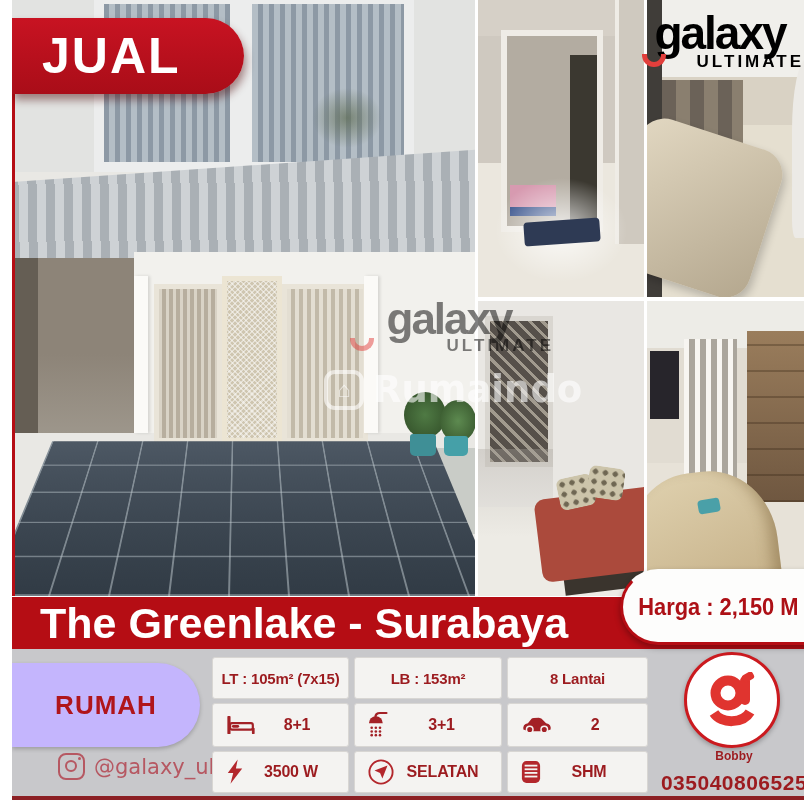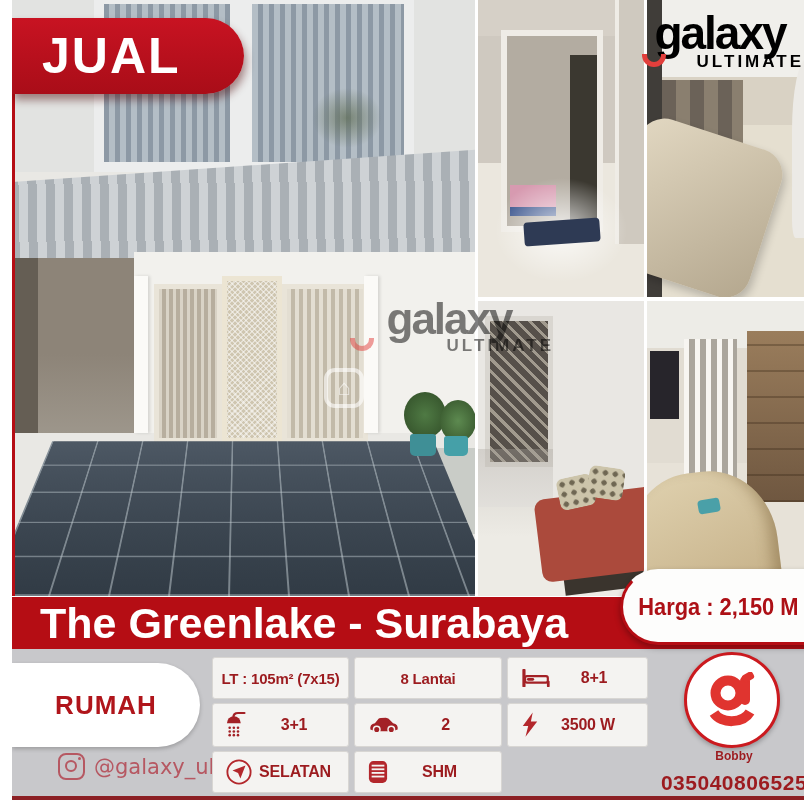--- a/index.html
+++ b/index.html
@@ -112,21 +112,21 @@
   .left-edge-line{left:0;top:88px;width:3px;height:508px;background:#b50d14;z-index:4;}
   
   .title-banner{left:0;top:597px;width:804px;height:52px;background:#b50d14;color:#ffffff;
     font-weight:bold;font-size:43px;line-height:52px;padding-left:28px;box-sizing:border-box;z-index:7;}
   .price-pill{left:608px;top:569px;width:236px;height:76px;background:#fdfdfc;border:3px solid #b50d14;border-top-color:#fdfdfc;
     border-radius:40px;box-sizing:border-box;z-index:8;display:flex;align-items:center;box-shadow:0 3px 6px rgba(0,0,0,.3);}
   .price-text{display:inline-block;color:#ad1016;font-weight:bold;font-size:23px;white-space:nowrap;
     transform:scaleX(.95);transform-origin:left center;padding-left:16px;}
   
   .bottom-section{left:0;top:649px;width:804px;height:151px;background:#c8c8cb;z-index:5;}
-  .rumah-pill{position:absolute;left:0;top:14px;width:188px;height:84px;background:#ffffff;border-radius:0 46px 46px 0;
+  .rumah-pill{position:absolute;left:0;top:14px;width:188px;height:84px;background:#c4b5fd;border-radius:0 46px 46px 0;
     box-shadow:0 2px 4px rgba(0,0,0,.22);display:flex;align-items:center;justify-content:center;
     color:#b0151b;font-weight:bold;font-size:26px;letter-spacing:1px;}
   .ig-row{position:absolute;left:46px;top:104px;display:flex;align-items:center;gap:9px;color:#b65862;}
   .ig-icon{position:relative;width:27px;height:27px;border:2.5px solid #b65862;border-radius:8px;box-sizing:border-box;}
   .ig-icon::before{content:"";position:absolute;left:5px;top:5px;width:12px;height:12px;border:2.5px solid #b65862;border-radius:50%;box-sizing:border-box;}
   .ig-icon::after{content:"";position:absolute;right:2px;top:2px;width:3px;height:3px;background:#b65862;border-radius:50%;}
   .ig-handle{font-family:"DejaVu Sans",sans-serif;font-size:21px;}
   .spec-grid{position:absolute;left:200px;top:8px;width:436px;height:136px;display:grid;
     grid-template-columns:137px 148px 141px;grid-template-rows:42px 44px 42px;gap:4px 5px;}
   .spec-cell{background:#f4f3f1;border:1px solid #d8d6d3;border-radius:3px;box-sizing:border-box;
@@ -215,20 +215,21 @@
     <span class="glx-sub">ULTIMATE</span>
   </div>
 
   <div class="glx wm-galaxy">
     <span class="glx-word" style="font-size:44px;">galaxy</span>
     <span class="glx-smile" style="top:38px;"></span>
     <span class="glx-sub">ULTIMATE</span>
   </div>
   <div class="wm-rumaindo">
     <span class="wm-house-box">⌂</span>
+    <span class="wm-text">Rumaindo</span>
   </div>
 
   <div class="abs left-edge-line"></div>
 
   <div class="abs title-banner">The Greenlake - Surabaya</div>
 
   <div class="abs price-pill">
     <span class="price-text">Harga : 2,150 M / Nego</span>
   </div>
 
@@ -236,20 +237,21 @@
 
     <div class="rumah-pill">RUMAH</div>
 
     <div class="ig-row">
       <span class="ig-icon"></span>
       <span class="ig-handle">@galaxy_ultimate</span>
     </div>
 
     <div class="spec-grid">
       <div class="spec-cell">LT : 105m² (7x15)</div>
+      <div class="spec-cell">LB : 153m²</div>
       <div class="spec-cell">8 Lantai</div>
 
       <div class="spec-cell with-icon">
         <svg width="30" height="20" viewBox="0 0 32 22" fill="#a32126">
           <rect x="1" y="1" width="3.5" height="20" rx="1"></rect>
           <rect x="4" y="9" width="25" height="7" rx="2" fill="none" stroke="#a32126" stroke-width="2.4"></rect>
           <rect x="6" y="11" width="8" height="3" rx="1.5"></rect>
           <rect x="28" y="14" width="3" height="7" rx="1"></rect>
         </svg>
         <span class="lbl">8+1</span>

